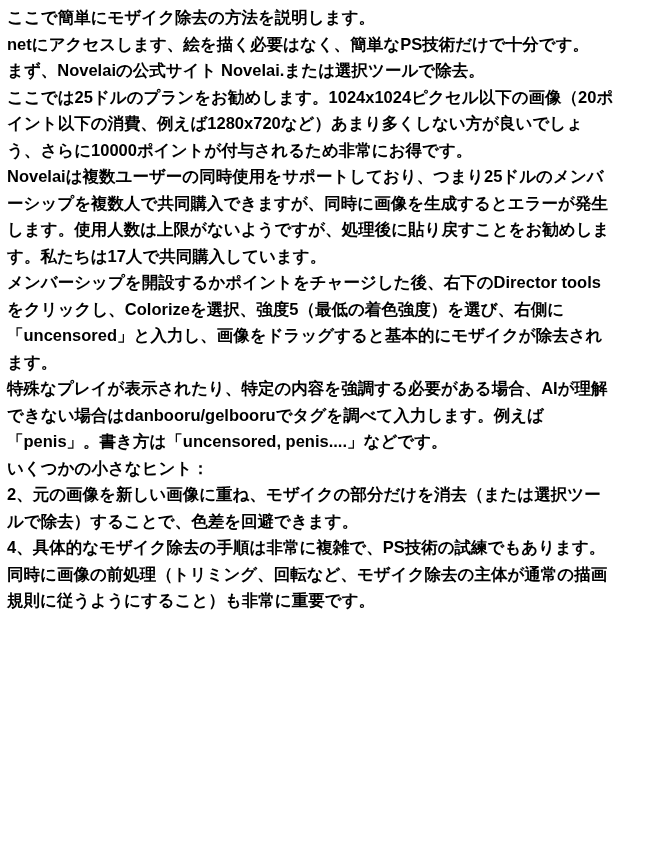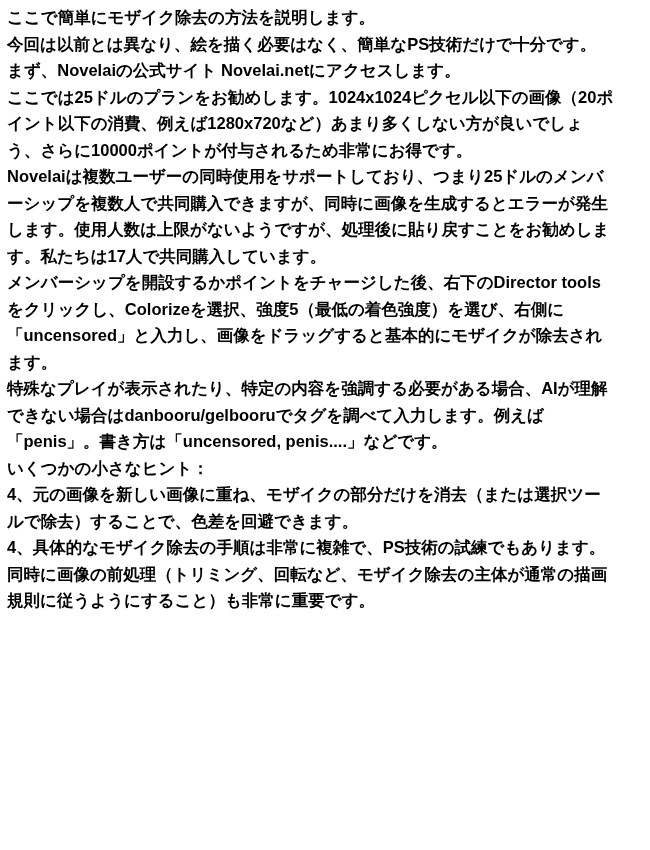--- a/index.html
+++ b/index.html
@@ -29,22 +29,22 @@
     padding: 0;
     overflow-wrap: break-word;
     word-break: normal;
   }
 </style>
 </head>
 <body>
 
 <div class="doc">
   <p>ここで簡単にモザイク除去の方法を説明します。</p>
-  <p>今回は以前とは異なり、絵を描く必要はなく、簡単なPS技術だけで十分です。</p>
-  <p>まず、Novelaiの公式サイト Novelai.netにアクセスします。</p>
+  <p>netにアクセスします、絵を描く必要はなく、簡単なPS技術だけで十分です。</p>
+  <p>まず、Novelaiの公式サイト Novelai.または選択ツールで除去。</p>
   <p>ここでは25ドルのプランをお勧めします。1024x1024ピクセル以下の画像（20ポイント以下の消費、例えば1280x720など）あまり多くしない方が良いでしょう、さらに10000ポイントが付与されるため非常にお得です。</p>
   <p>Novelaiは複数ユーザーの同時使用をサポートしており、つまり25ドルのメンバーシップを複数人で共同購入できますが、同時に画像を生成するとエラーが発生します。使用人数は上限がないようですが、処理後に貼り戻すことをお勧めします。私たちは17人で共同購入しています。</p>
   <p>メンバーシップを開設するかポイントをチャージした後、右下のDirector toolsをクリックし、Colorizeを選択、強度5（最低の着色強度）を選び、右側に「uncensored」と入力し、画像をドラッグすると基本的にモザイクが除去されます。</p>
   <p>特殊なプレイが表示されたり、特定の内容を強調する必要がある場合、AIが理解できない場合はdanbooru/gelbooruでタグを調べて入力します。例えば「penis」。書き方は「uncensored, penis....」などです。</p>
   <p>いくつかの小さなヒント：</p>
-  <p>4、元の画像を新しい画像に重ね、モザイクの部分だけを消去（または選択ツールで除去）することで、色差を回避できます。</p>
+  <p>2、元の画像を新しい画像に重ね、モザイクの部分だけを消去（または選択ツールで除去）することで、色差を回避できます。</p>
   <p>4、具体的なモザイク除去の手順は非常に複雑で、PS技術の試練でもあります。同時に画像の前処理（トリミング、回転など、モザイク除去の主体が通常の描画規則に従うようにすること）も非常に重要です。</p>
 </div>
 
 </body></html>

